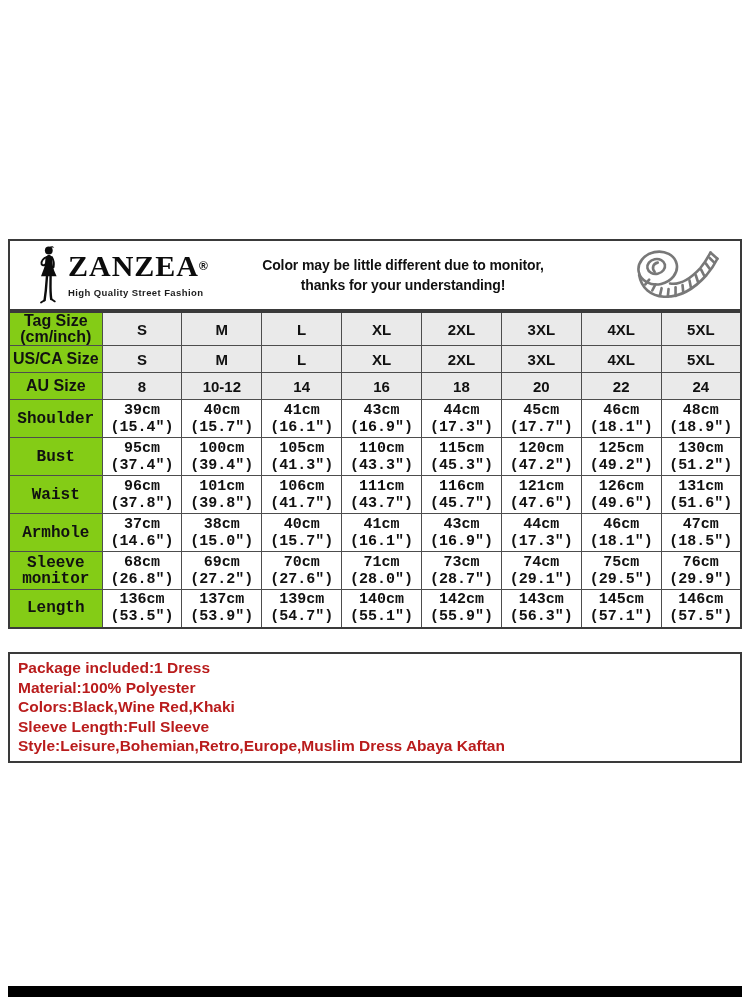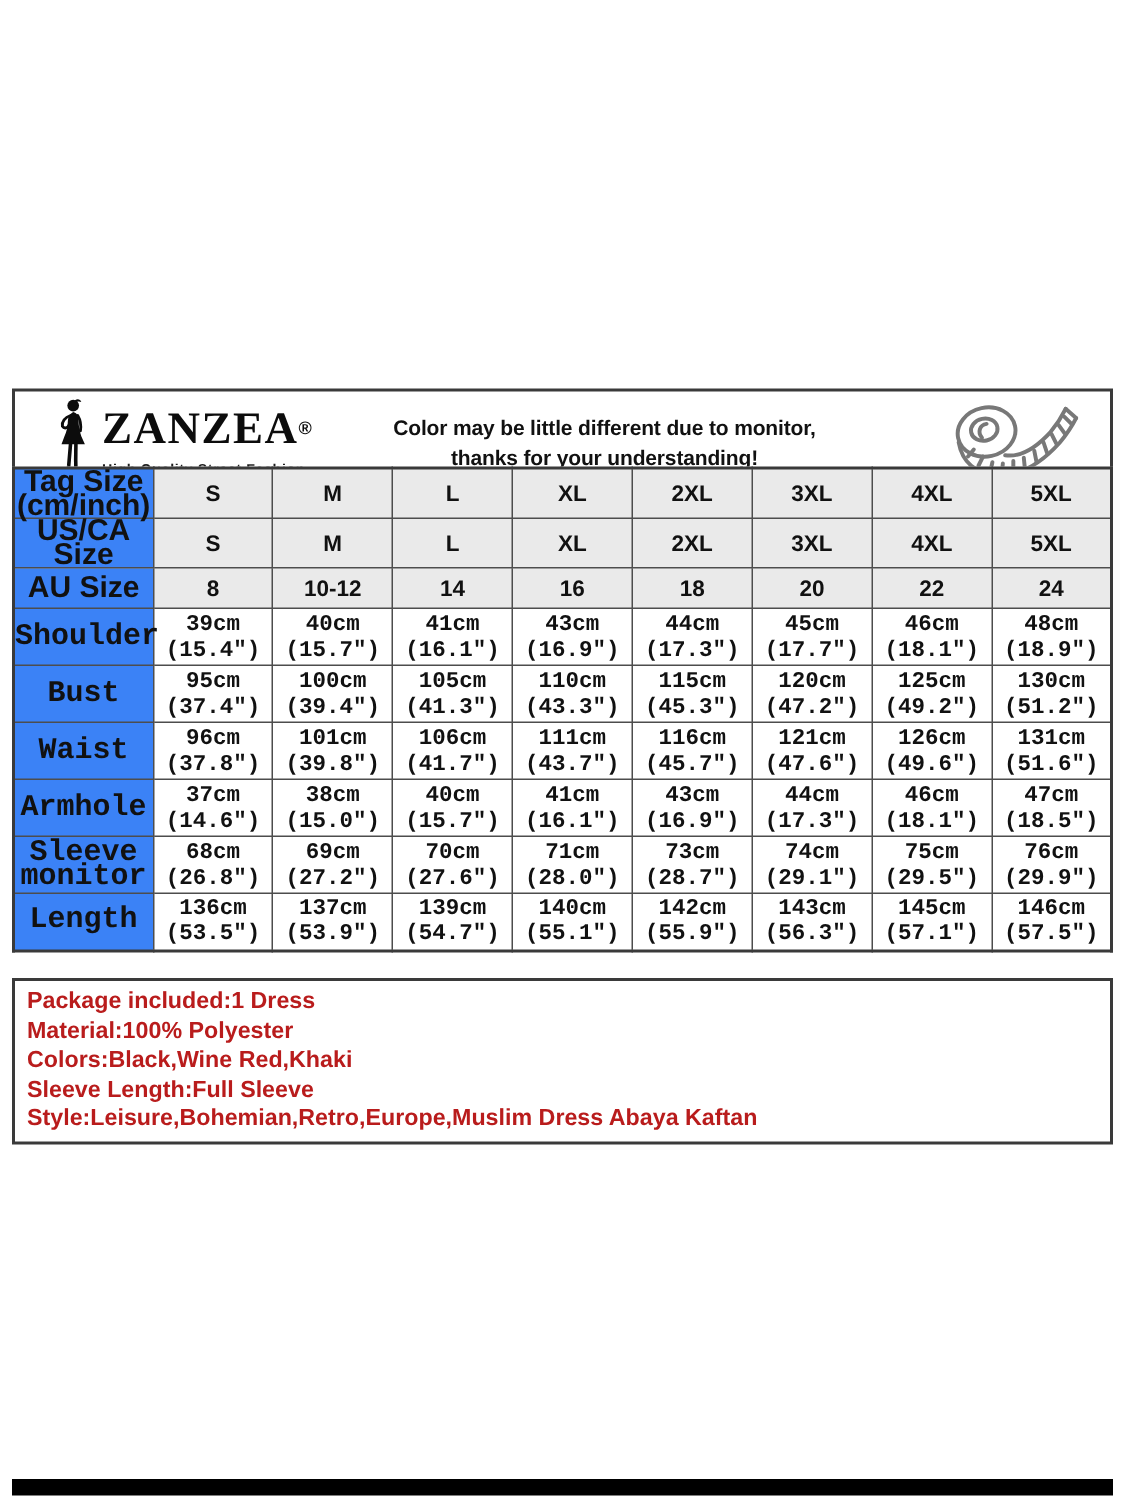--- a/index.html
+++ b/index.html
@@ -3,42 +3,42 @@
 <meta charset="utf-8">
 <style>
   * { margin:0; padding:0; box-sizing:border-box; }
   html,body { width:750px; height:1000px; background:#ffffff; overflow:hidden;
               font-family:"Liberation Sans","DejaVu Sans",sans-serif; }
   .page { position:relative; width:750px; height:1000px; background:#fff; }
 
   
   .header-box { position:absolute; left:8px; top:239px; width:734px; height:72px;
                 border:2px solid #3a3a3a; background:#fff;
-                display:flex; align-items:center;margin-top:20px; }
+                display:flex; align-items:center; }
   .logo { display:flex; align-items:center; padding-left:20px; width:188px; flex:0 0 auto; }
   .logo-figure { width:34px; height:60px; flex:0 0 auto; }
   .logo-text { margin-left:4px; }
   .brand-row { white-space:nowrap; line-height:28px; }
   .brand { font-family:"Liberation Serif","DejaVu Serif",serif; font-weight:700;
            font-size:30px; color:#0c0c0c; letter-spacing:1px; }
   .reg { font-size:12px; font-weight:700; vertical-align:super; color:#0c0c0c; }
   .tagline { font-size:9.5px; font-weight:700; color:#1d1d1d; letter-spacing:.4px;
              margin-top:2px; white-space:nowrap; }
   .notice { flex:1 1 auto; text-align:center; font-size:14px; font-weight:700;
             color:#111; line-height:20px; letter-spacing:-.1px; white-space:nowrap; }
   .tape-wrap { flex:0 0 auto; width:132px; display:flex; justify-content:center; }
 
   
   .size-table { position:absolute; left:8px; top:311px; width:734px;
                 border-collapse:collapse; table-layout:fixed; background:#fff;
                 border:2px solid #3a3a3a; }
   .size-table col.label-col { width:93px; }
   .size-table th, .size-table td { border:1.5px solid #4d4d4d; text-align:center;
                 vertical-align:middle; color:#111; font-weight:700; padding:0; }
-  .size-table th.row-label { background:#3b82f6; font-size:20px; line-height:16px; }
+  .size-table th.row-label { background:#84cc16; font-size:16px; line-height:16px; }
   tr.size-row { height:27px; }
   tr.size-row.tall { height:33px; }
   tr.size-row td { background:#eaeaea; font-size:15px; }
   tr.measure-row { height:38px;font-family:Liberation Mono, monospace; }
   tr.measure-row td { background:#fff; font-size:15px; line-height:17px;margin-left:36px; }
 
   
   .details-box { position:absolute; left:8px; top:652px; width:734px;
                  border:2px solid #3a3a3a; background:#fff; padding:4px 8px 5px 8px; }
   .detail-line { font-size:15.5px; font-weight:700; color:#b91c1c; line-height:19.5px;

